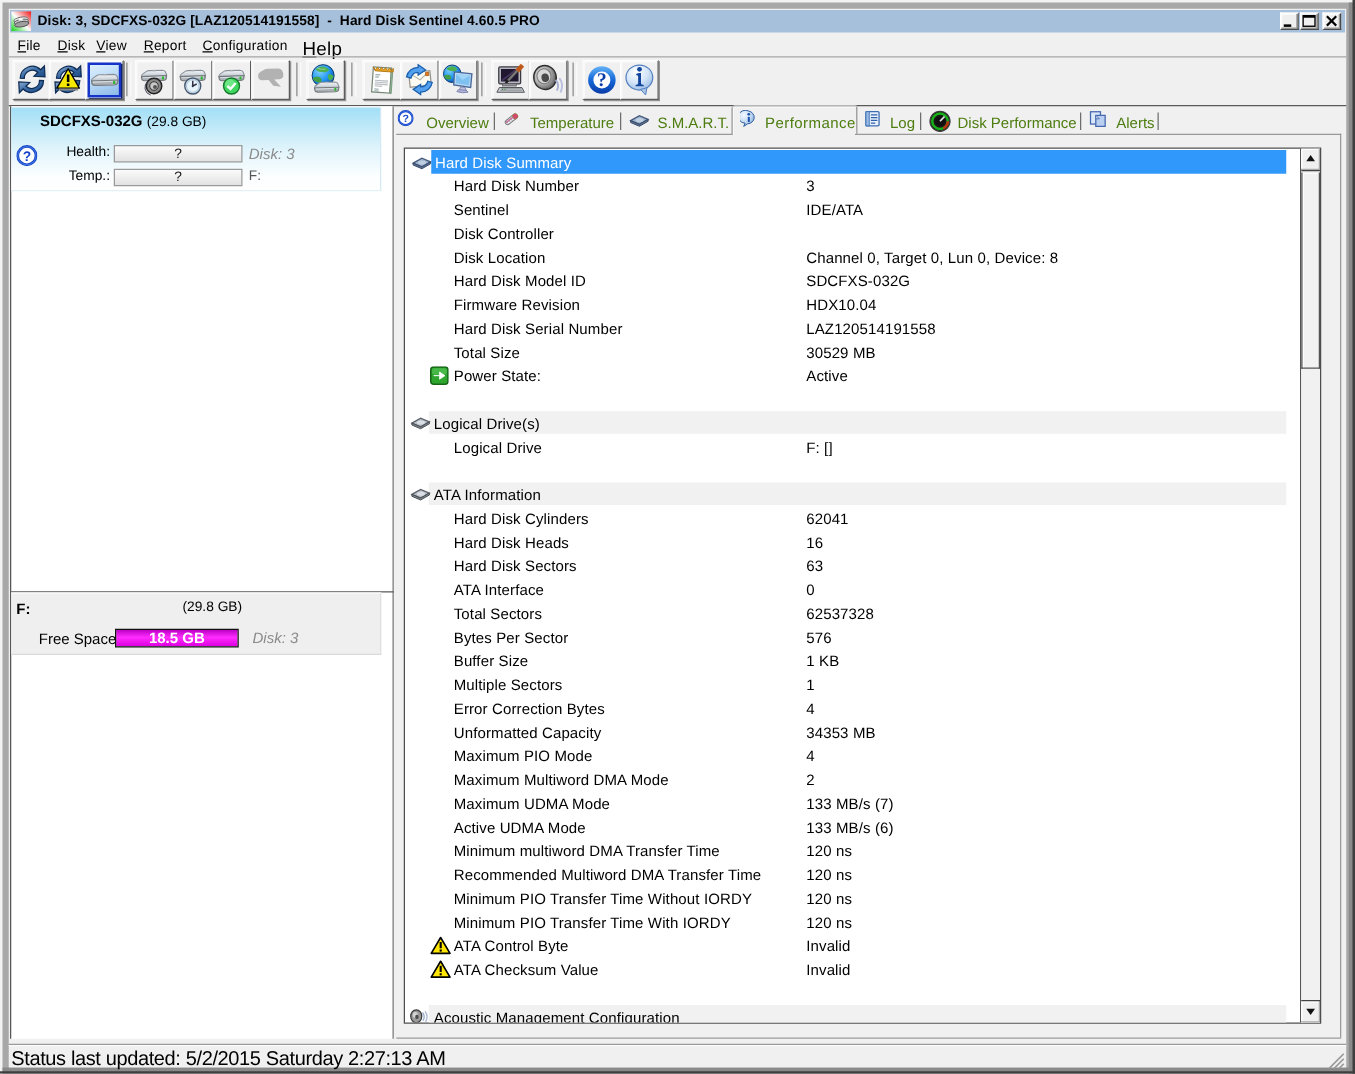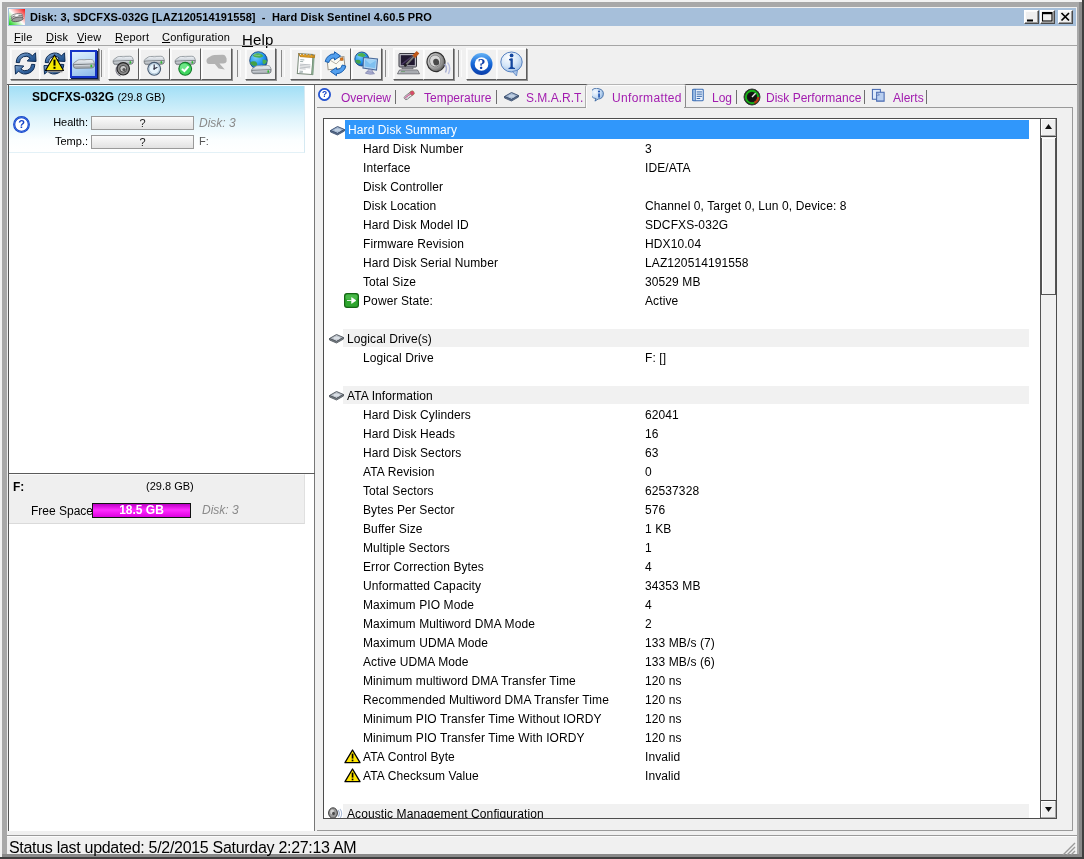--- a/index.html
+++ b/index.html
@@ -9,21 +9,21 @@
 .secbar{background:#f1f1f1}
 .tbtn{position:absolute;top:48px;width:29px;height:30px;background:#f0f0f0;
  border:1px solid;border-color:#fdfdfd #5c5c5c #5c5c5c #fdfdfd;
  box-shadow:1px 1px 0 #929292, inset 1px 1px 0 #fafafa;}
 .tbtn svg{position:absolute;left:2px;top:2px}
 .tsep{position:absolute;top:50px;width:2px;height:27px;
  border-left:1px solid #8a8a8a;border-right:1px solid #fafafa}
 .wbtn{position:absolute;top:10px;width:15px;height:14px;box-sizing:border-box;background:#efefef;
  border:1px solid;border-color:#fff #4a4a4a #4a4a4a #fff;box-shadow:inset -1px -1px 0 #9a9a9a, inset 1px 1px 0 #fbfbfb;}
 .tabsep{position:absolute;top:90px;width:1px;height:14px;background:#6e6e6e}
-.tabtxt{position:absolute;top:91px;font-size:12px;color:#a21caf;white-space:nowrap}
+.tabtxt{position:absolute;top:91px;font-size:12px;color:#4d7c0f;white-space:nowrap}
 .bar{position:absolute;height:12px;width:101px;border:1px solid #9a9a9a;
  background:linear-gradient(#fbfbfb,#e2e2e2);text-align:center;font-size:11px;color:#222;line-height:12px}
 </style></head><body>
 
 <div class="abs" style="left:0;top:0;width:1084px;height:859px;background:#f2f2f2"></div>
 <div class="abs" style="left:2px;top:2px;width:1080px;height:856px;background:#a8a8a8"></div>
 <div class="abs" style="left:1079px;top:2px;width:5px;height:857px;background:#8a8a8a"></div>
 <div class="abs" style="left:2px;top:854px;width:1082px;height:5px;background:#8a8a8a"></div>
 <div class="abs" style="left:0px;top:857px;width:1084px;height:2px;background:#3f3f3f"></div>
 <div class="abs" style="left:1082px;top:0px;width:2px;height:859px;background:#3f3f3f"></div>
@@ -478,21 +478,21 @@
         <radialGradient id="bg1" cx="35%" cy="30%" r="80%">
           <stop offset="0" stop-color="#f4f9ff"></stop>
           <stop offset="0.55" stop-color="#c2d9f2"></stop>
           <stop offset="1" stop-color="#7fa8d8"></stop>
         </radialGradient>
       </defs>
       <path d="M10 1.2 a8 7.4 0 1 0 -4.2 13.9 l-1.6 3.6 4.6 -2.9 a8 7.4 0 0 0 1.2 -14.6 z" fill="url(#bg1)" stroke="#2a5a9a" stroke-width="1.1"></path>
       <rect x="8.9" y="7.6" width="2.3" height="6.2" rx="1" fill="#1a4fae"></rect>
       <circle cx="10" cy="4.9" r="1.5" fill="#1a4fae"></circle>
     </svg></div>
-<div class="tabtxt" style="left:612px;letter-spacing:0.35px">Unformatted</div>
+<div class="tabtxt" style="left:612px;letter-spacing:0.35px">Performance</div>
 <div class="abs" style="left:691px;top:88px"><svg width="14" height="14" viewBox="0 0 16 16">
       <rect x="2" y="1.5" width="12" height="13" rx="1" fill="#e8f1fc" stroke="#3c6eb4" stroke-width="1.2"></rect>
       <rect x="2" y="1.5" width="3" height="13" fill="#9abce4" stroke="#3c6eb4" stroke-width="0.8"></rect>
       <path d="M6.5 4.5 h6 M6.5 7 h6 M6.5 9.5 h6 M6.5 12 h4" stroke="#2f62a8" stroke-width="1.1"></path>
     </svg></div>
 <div class="tabtxt" style="left:712px">Log</div>
 <div class="tabsep" style="left:736px"></div>
 <div class="abs" style="left:743px;top:88px"><svg width="18" height="18" viewBox="0 0 18 18">
       <circle cx="9" cy="9" r="8" fill="#161616" stroke="#3a3a3a" stroke-width="1"></circle>
       <circle cx="9" cy="9" r="6.2" fill="none" stroke="#18b018" stroke-width="2"></circle>
@@ -520,21 +520,21 @@
 <div class="abs" style="left:-324px;top:-119px;width:1084px;height:859px">
 <div class="abs" style="left:329px;top:125px"><svg width="17" height="11" viewBox="0 0 17 11">
           <path d="M1.5 5.5 L8.5 1.5 L15.5 4.5 L8.5 8.5 Z" fill="#9db2cc" stroke="#45597a" stroke-width="1"></path>
           <path d="M1.5 5.5 L1.5 7 L8.5 10 L15.5 6 L15.5 4.5 L8.5 8.5 Z" fill="#5f7494" stroke="#3a4d6b" stroke-width="0.8"></path>
           <ellipse cx="8.7" cy="5" rx="3.2" ry="1.6" fill="#c3d2e4" opacity="0.9"></ellipse>
         </svg></div>
 <div class="abs hl" style="left:345px;top:120px;width:684px;height:19px"></div>
 <div class="abs rt" style="left:348px;top:123px;color:#fff">Hard Disk Summary</div>
 <div class="abs rt" style="left:363px;top:142px">Hard Disk Number</div>
 <div class="abs rt" style="left:645px;top:142px">3</div>
-<div class="abs rt" style="left:363px;top:161px">Interface</div>
+<div class="abs rt" style="left:363px;top:161px">Sentinel</div>
 <div class="abs rt" style="left:645px;top:161px">IDE/ATA</div>
 <div class="abs rt" style="left:363px;top:180px">Disk Controller</div>
 <div class="abs rt" style="left:363px;top:199px">Disk Location</div>
 <div class="abs rt" style="left:645px;top:199px">Channel 0, Target 0, Lun 0, Device: 8</div>
 <div class="abs rt" style="left:363px;top:218px">Hard Disk Model ID</div>
 <div class="abs rt" style="left:645px;top:218px">SDCFXS-032G</div>
 <div class="abs rt" style="left:363px;top:237px">Firmware Revision</div>
 <div class="abs rt" style="left:645px;top:237px">HDX10.04</div>
 <div class="abs rt" style="left:363px;top:256px">Hard Disk Serial Number</div>
 <div class="abs rt" style="left:645px;top:256px">LAZ120514191558</div>
@@ -562,21 +562,21 @@
           <path d="M1.5 5.5 L1.5 7 L8.5 10 L15.5 6 L15.5 4.5 L8.5 8.5 Z" fill="#82898f" stroke="#4a5057" stroke-width="0.8"></path>
           <ellipse cx="8.7" cy="5" rx="3.2" ry="1.6" fill="#dde2e8" opacity="0.9"></ellipse>
         </svg></div>
 <div class="abs rt" style="left:347px;top:389px">ATA Information</div>
 <div class="abs rt" style="left:363px;top:408px">Hard Disk Cylinders</div>
 <div class="abs rt" style="left:645px;top:408px">62041</div>
 <div class="abs rt" style="left:363px;top:427px">Hard Disk Heads</div>
 <div class="abs rt" style="left:645px;top:427px">16</div>
 <div class="abs rt" style="left:363px;top:446px">Hard Disk Sectors</div>
 <div class="abs rt" style="left:645px;top:446px">63</div>
-<div class="abs rt" style="left:363px;top:465px">ATA Revision</div>
+<div class="abs rt" style="left:363px;top:465px">ATA Interface</div>
 <div class="abs rt" style="left:645px;top:465px">0</div>
 <div class="abs rt" style="left:363px;top:484px">Total Sectors</div>
 <div class="abs rt" style="left:645px;top:484px">62537328</div>
 <div class="abs rt" style="left:363px;top:503px">Bytes Per Sector</div>
 <div class="abs rt" style="left:645px;top:503px">576</div>
 <div class="abs rt" style="left:363px;top:522px">Buffer Size</div>
 <div class="abs rt" style="left:645px;top:522px">1 KB</div>
 <div class="abs rt" style="left:363px;top:541px">Multiple Sectors</div>
 <div class="abs rt" style="left:645px;top:541px">1</div>
 <div class="abs rt" style="left:363px;top:560px">Error Correction Bytes</div>

